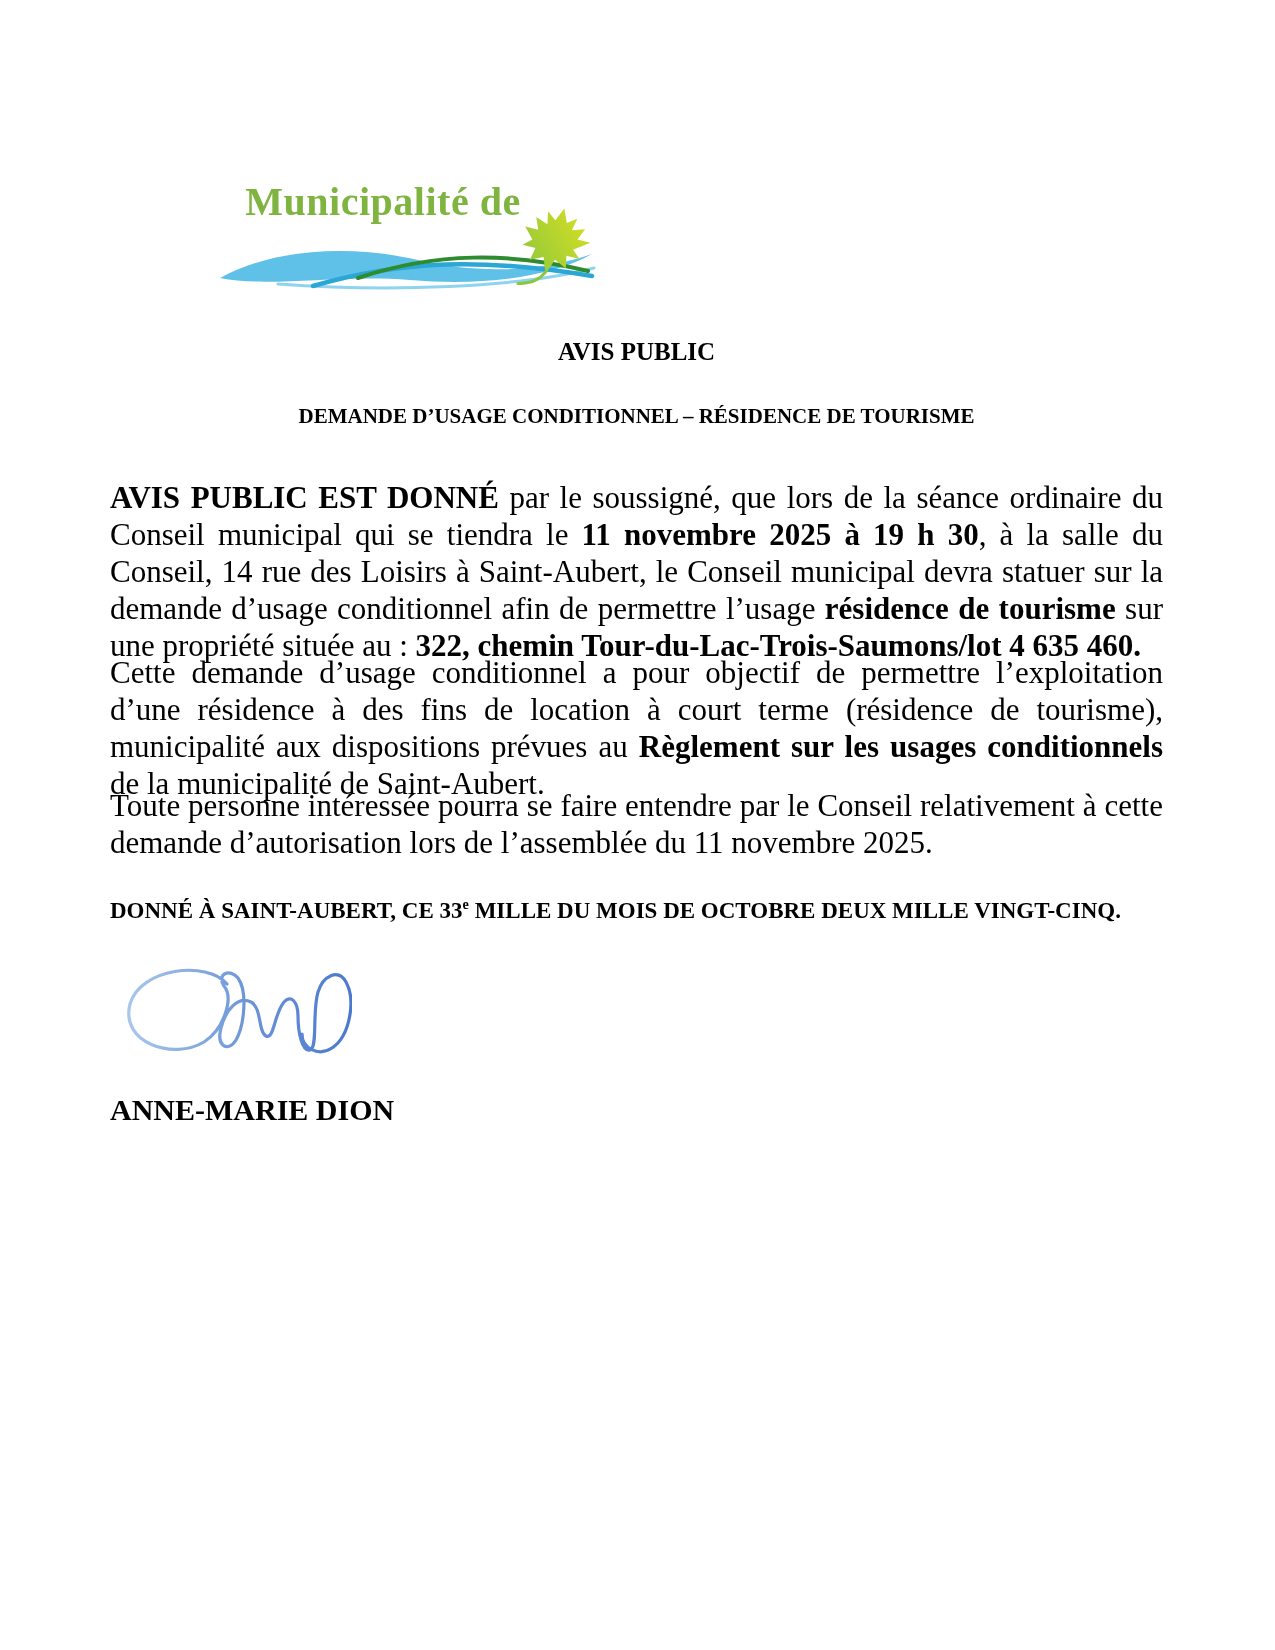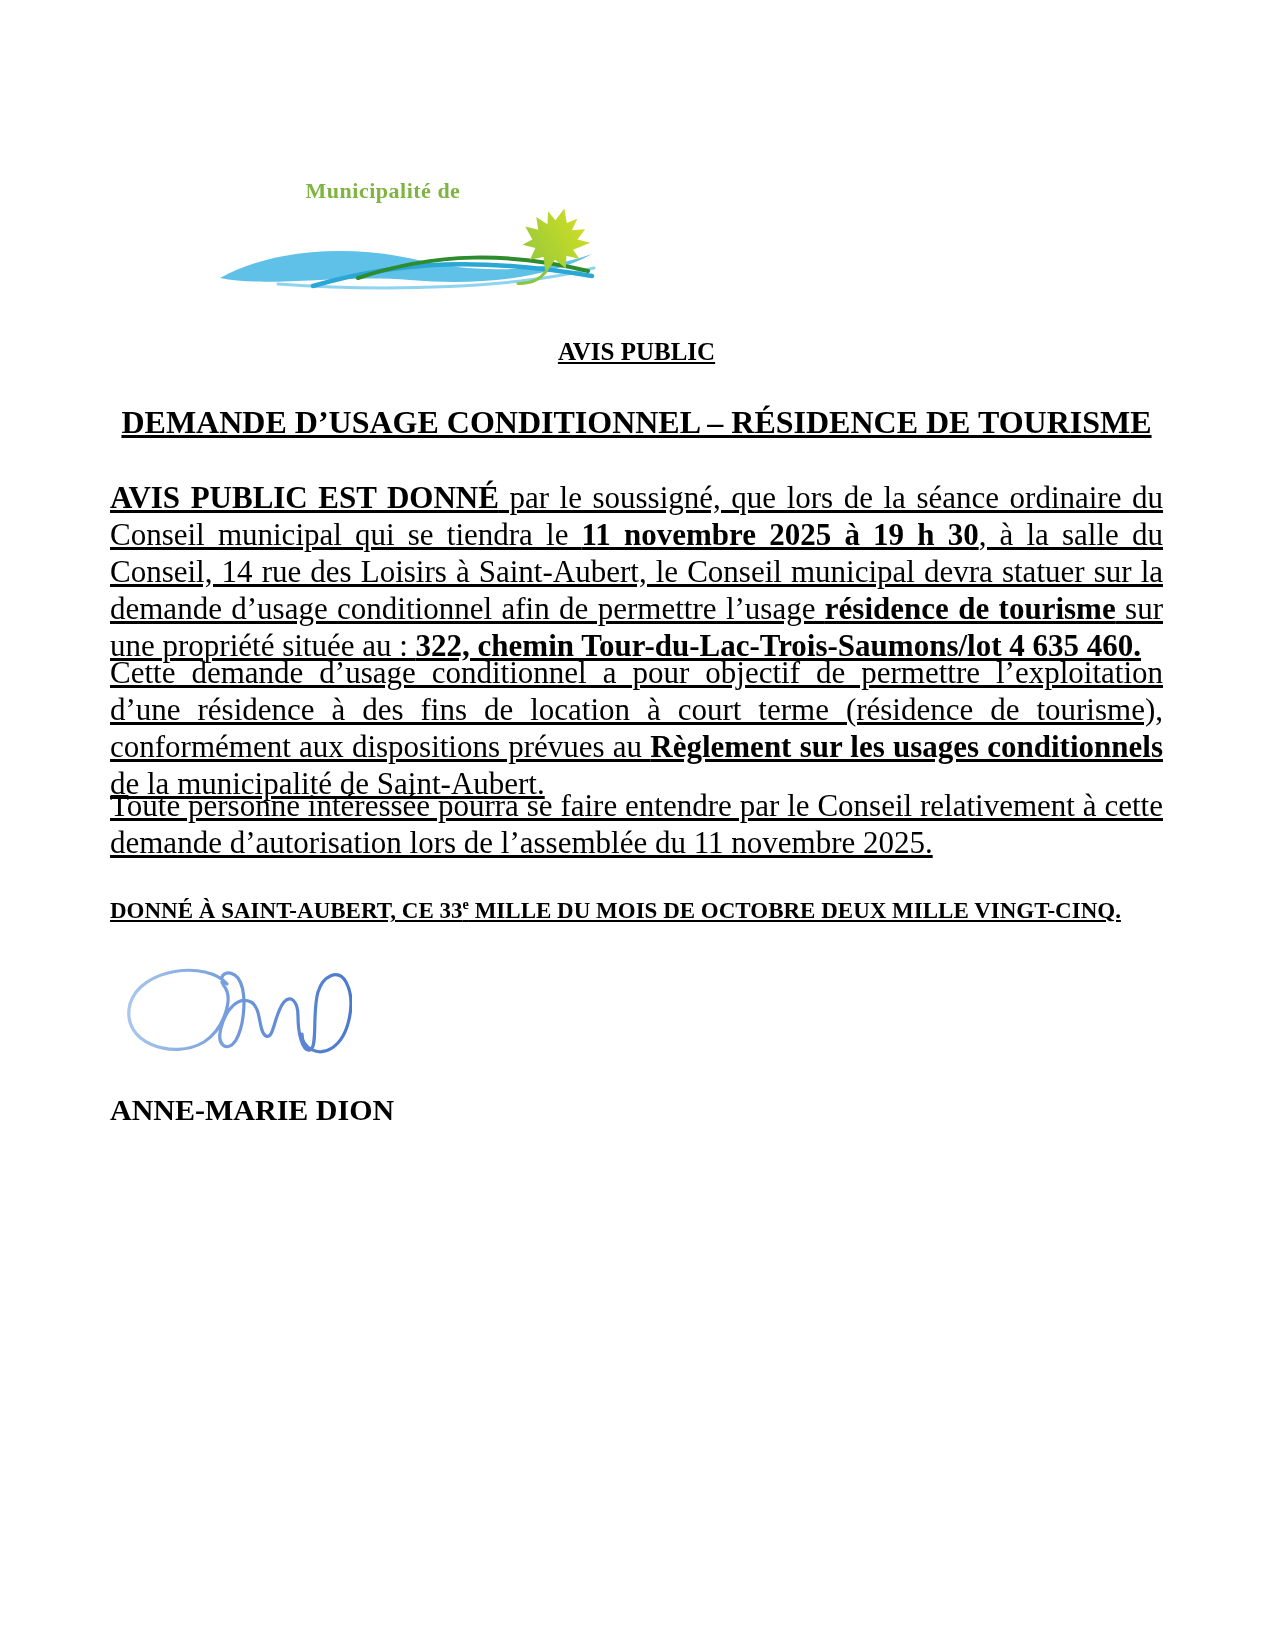--- a/index.html
+++ b/index.html
@@ -9,35 +9,35 @@
     background:#ffffff;
     font-family:"Liberation Serif", serif;
     color:#000000;
     overflow:hidden;
   }
   
   .logo { position:absolute; left:218px; top:176px; width:380px; height:112px; }
   .logo-line1 {
     position:absolute; left:0; top:2px; width:330px;
     text-align:center;
-    font-size:22px; font-weight:bold; color:#7fb441;
+    font-size:40px; font-weight:bold; color:#7fb441;
     letter-spacing:0.5px;
   }
   .logo-line2 {
     position:absolute; left:0; top:36px; width:330px;
     text-align:center;
     font-size:38px; font-weight:bold; color:#17365d;
     letter-spacing:1px; white-space:nowrap;
   }
   .logo-waves { position:absolute; left:0; top:68px; }
   .logo-leaf  { position:absolute; left:294px; top:28px; }
   
-  .col { position:absolute; left:110px; width:1053px;text-decoration:underline; }
+  .col { position:absolute; left:110px; width:1053px; }
   .doc-title    { top:338px; text-align:center; font-size:25px; font-weight:bold; }
-  .doc-subtitle { top:404px; text-align:center; font-size:32px; font-weight:bold; }
+  .doc-subtitle { top:404px; text-align:center; font-size:21px; font-weight:bold; }
   .para {
     font-size:31px; line-height:37px;
     text-align:justify; text-justify:inter-word;
     margin:0;
   }
   .p1 { top:479px; }
   .p2 { top:654px; }
   .p3 { top:787px; }
   .dateline {
     top:896px;
@@ -84,21 +84,21 @@
                  L54,66 L69,73 L66,58 L82,58 L72,49 L90,36 L74,36 L80,22 L65,27 L68,12 L57,20 Z" fill="url(#leafgrad)"></path>
         <path d="M47,82 C42,94 32,101 18,104" fill="none" stroke="#8cc63f" stroke-width="3.5" stroke-linecap="round"></path>
       </g>
     </svg>
   </div>
 
   <div class="col doc-title">AVIS PUBLIC</div>
   <div class="col doc-subtitle">DEMANDE D’USAGE CONDITIONNEL – RÉSIDENCE DE TOURISME</div>
 
   <p class="col para p1"><span class="b">AVIS PUBLIC EST DONNÉ</span><span> par le soussigné, que lors de la séance ordinaire du Conseil municipal qui se tiendra le </span><span class="b">11 novembre 2025 à 19 h 30</span><span>, à la salle du Conseil, 14 rue des Loisirs à Saint-Aubert, le Conseil municipal devra statuer sur la demande d’usage conditionnel afin de permettre l’usage </span><span class="b">résidence de tourisme</span><span> sur une propriété située au : </span><span class="b">322, chemin Tour-du-Lac-Trois-Saumons/lot 4 635 460.</span></p>
-  <p class="col para p2"><span>Cette demande d’usage conditionnel a pour objectif de permettre l’exploitation d’une résidence à des fins de location à court terme (résidence de tourisme), conformément aux dispositions prévues au </span><span class="b">Règlement sur les usages conditionnels</span><span> de la municipalité de Saint-Aubert.</span></p>
+  <p class="col para p2"><span>Cette demande d’usage conditionnel a pour objectif de permettre l’exploitation d’une résidence à des fins de location à court terme (résidence de tourisme), municipalité aux dispositions prévues au </span><span class="b">Règlement sur les usages conditionnels</span><span> de la municipalité de Saint-Aubert.</span></p>
   <p class="col para p3"><span>Toute personne intéressée pourra se faire entendre par le Conseil relativement à cette demande d’autorisation lors de l’assemblée du 11 novembre 2025.</span></p>
 
   <p class="col para dateline"><span class="b">DONNÉ À SAINT-AUBERT, CE 33</span><sup class="b">e</sup><span class="b"> MILLE DU MOIS DE OCTOBRE DEUX MILLE VINGT-CINQ.</span></p>
 
   <svg class="signature-svg" width="240" height="115" viewBox="0 0 240 115" aria-hidden="true">
     <defs>
       <linearGradient id="siggrad" x1="0" y1="0" x2="1" y2="0">
         <stop offset="0" stop-color="#a9c7ec"></stop>
         <stop offset="0.55" stop-color="#6a93d8"></stop>
         <stop offset="1" stop-color="#4b79cf"></stop>

